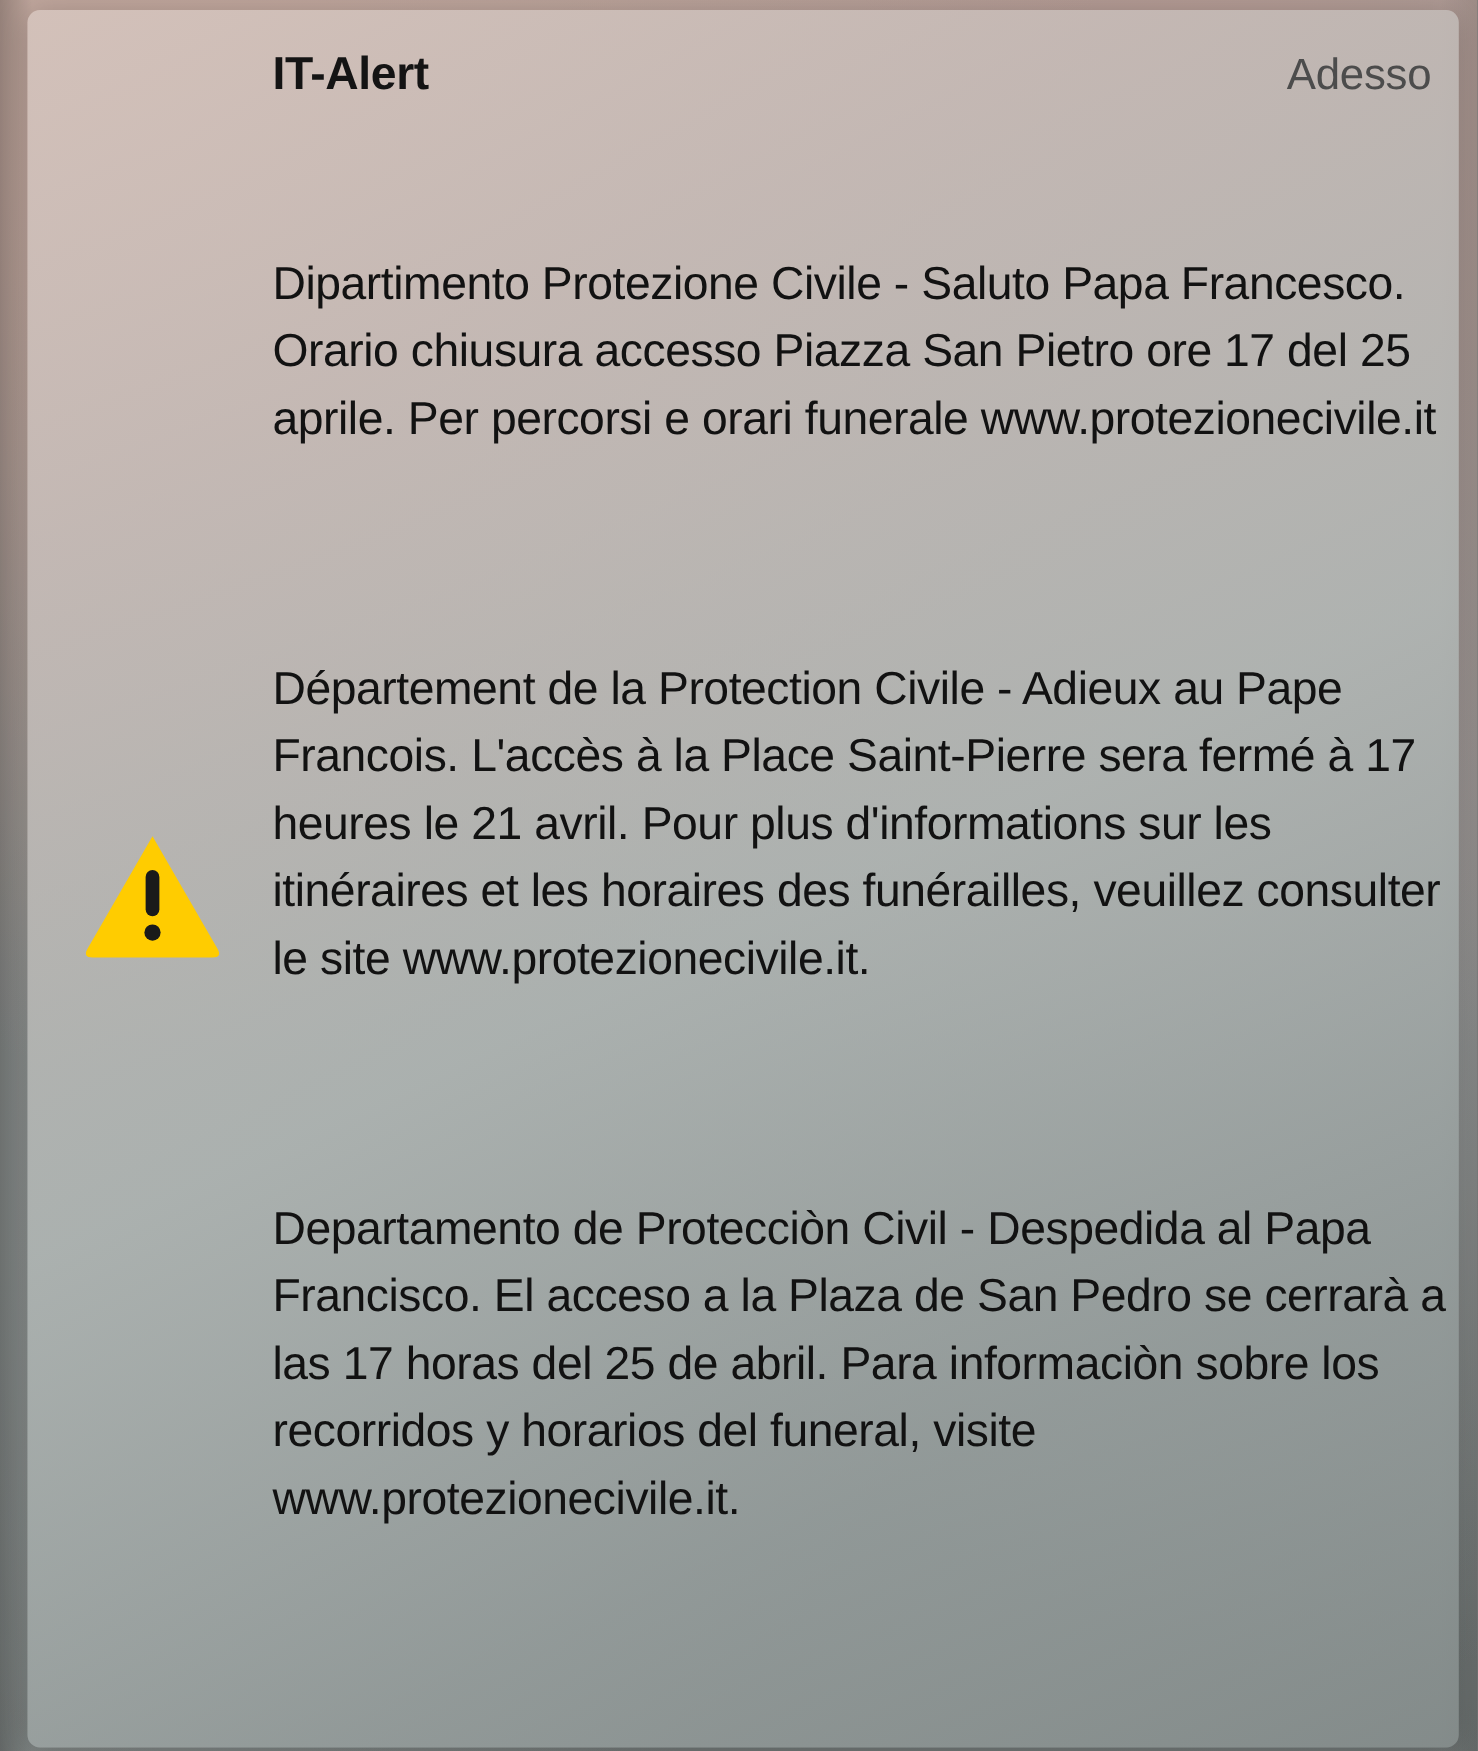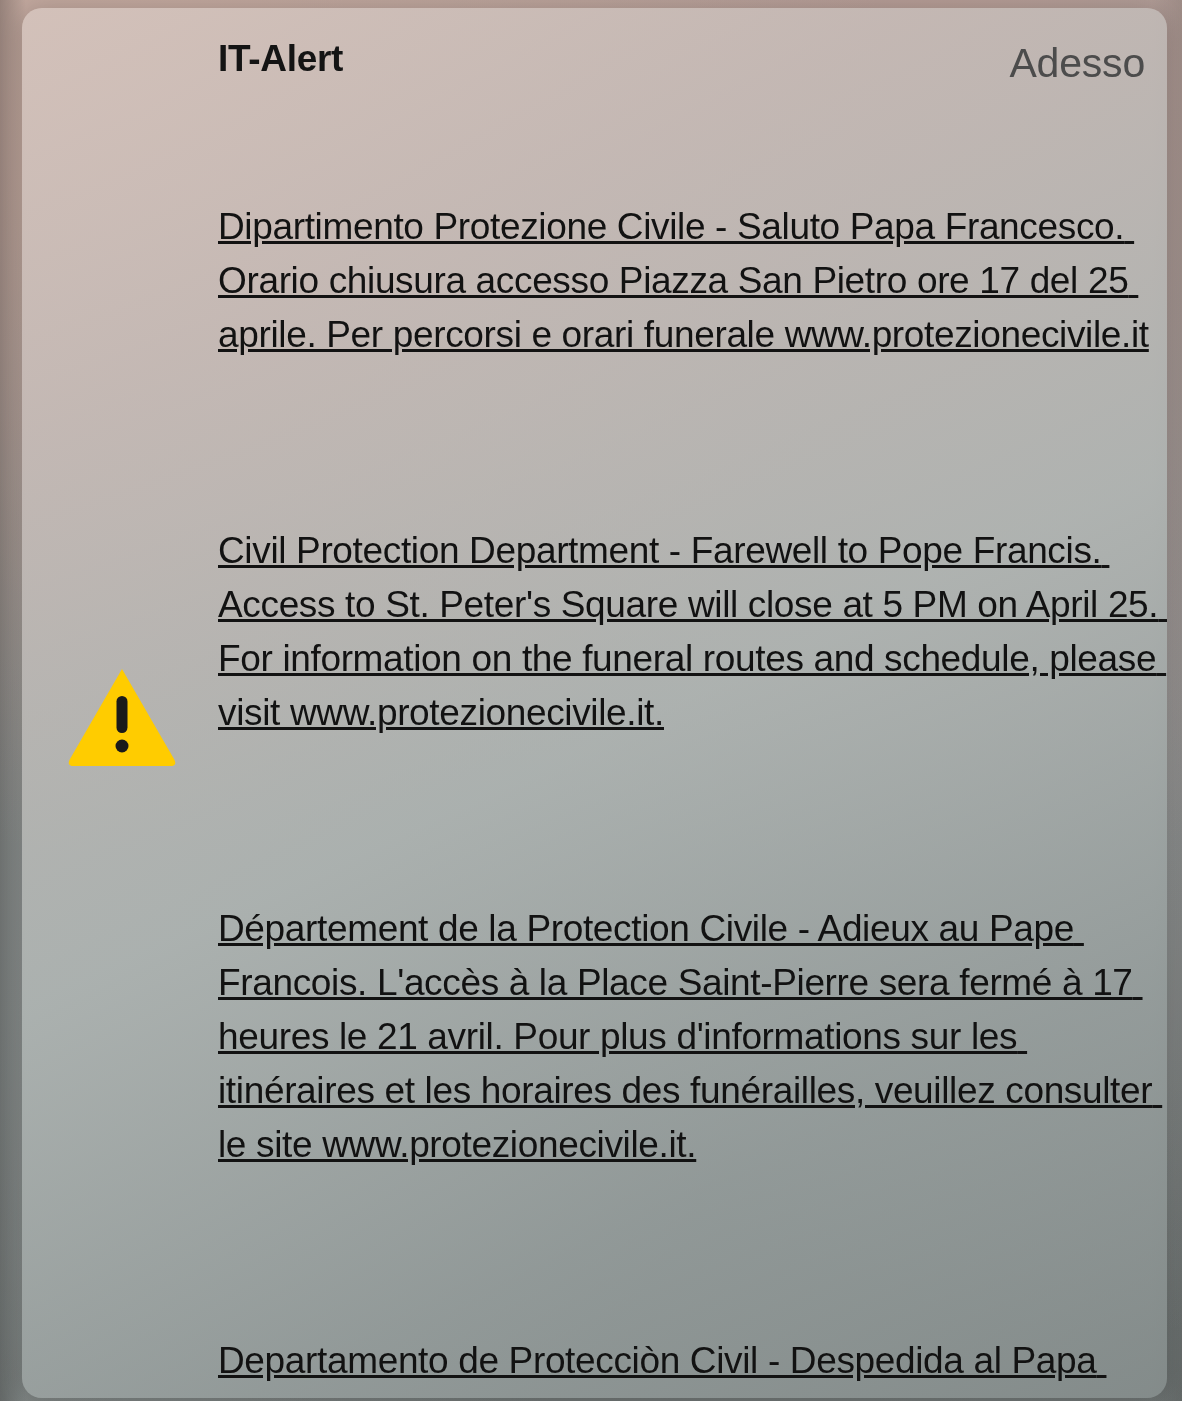--- a/index.html
+++ b/index.html
@@ -38,21 +38,21 @@
     pointer-events: none;
   }
 
   
   .banner {
     position: absolute;
     left: 22px;
     top: 8px;
     width: 1145px;
     height: 1390px;
-    border-radius: 20px;
+    border-radius: 10px;
     background: linear-gradient(155deg,
         rgba(214,197,190,0.86) 0%,
         rgba(198,188,184,0.86) 22%,
         rgba(176,182,180,0.86) 52%,
         rgba(150,158,157,0.86) 78%,
         rgba(135,143,142,0.86) 100%);
     box-shadow: 0 2px 26px rgba(0,0,0,0.18);
     overflow: hidden;
   }
 
@@ -86,41 +86,40 @@
     top: 0;
     font-size: 37px;
     font-weight: bold;
     color: #141414;
     letter-spacing: -0.3px;
   }
   .timestamp {
     position: absolute;
     right: 0;
     top: 2px;
-    font-size: 41px;
+    font-size: 35px;
     color: #4c4c4c;
     letter-spacing: -0.2px;
   }
 
   
   .body-text {
     position: absolute;
     left: 196px;
     top: 84px;
     width: 965px;
     font-size: 37px;
     line-height: 54px;
     color: #121212;
     letter-spacing: -0.35px;
     white-space: pre-wrap;
   }
   .para {
     margin: 0 0 54px 0;
     white-space: pre-wrap;
-    text-decoration: underline;
   }
   .para:last-child { margin-bottom: 0; }
 </style>
 </head>
 <body>
 
 <div class="screen">
 
   <div class="banner">
     <div class="banner-inner">
@@ -133,21 +132,20 @@
         </svg>
       </div>
 
       <div class="header-row">
         <div class="app-title">IT-Alert</div>
         <div class="timestamp">Adesso</div>
       </div>
 
       <div class="body-text">
         <p class="para">Dipartimento Protezione Civile - Saluto Papa Francesco. Orario chiusura accesso Piazza San Pietro ore 17 del 25 aprile. Per percorsi e orari funerale www.protezionecivile.it</p>
-        <p class="para">Civil Protection Department - Farewell to Pope Francis. Access to St. Peter's Square will close at 5 PM on April 25. For information on the funeral routes and schedule, please visit www.protezionecivile.it.</p>
         <p class="para">Département de la Protection Civile - Adieux au Pape Francois. L'accès à la Place Saint-Pierre sera fermé à 17 heures le 21 avril. Pour plus d'informations sur les itinéraires et les horaires des funérailles, veuillez consulter le site www.protezionecivile.it.</p>
         <p class="para">Departamento de Protecciòn Civil - Despedida al Papa Francisco. El acceso a la Plaza de San Pedro se cerrarà a las 17 horas del 25 de abril. Para informaciòn sobre los recorridos y horarios del funeral, visite www.protezionecivile.it.</p>
       </div>
 
     </div>
   </div>
 
 </div>
 
 </body></html>

